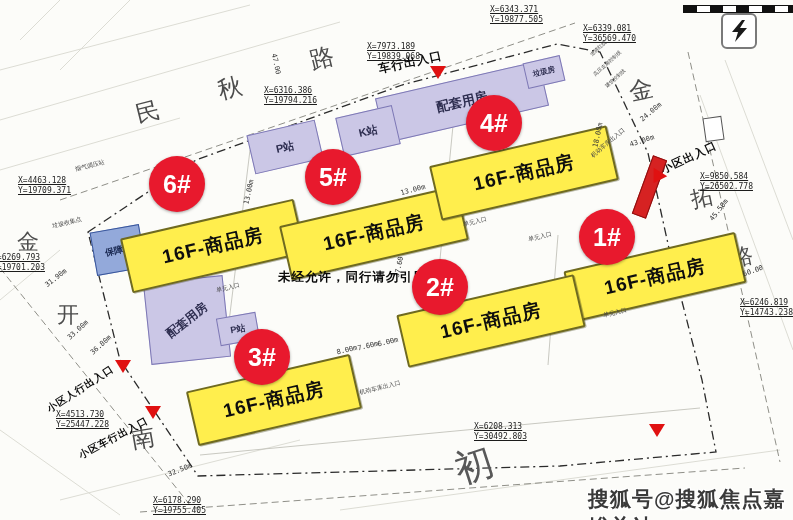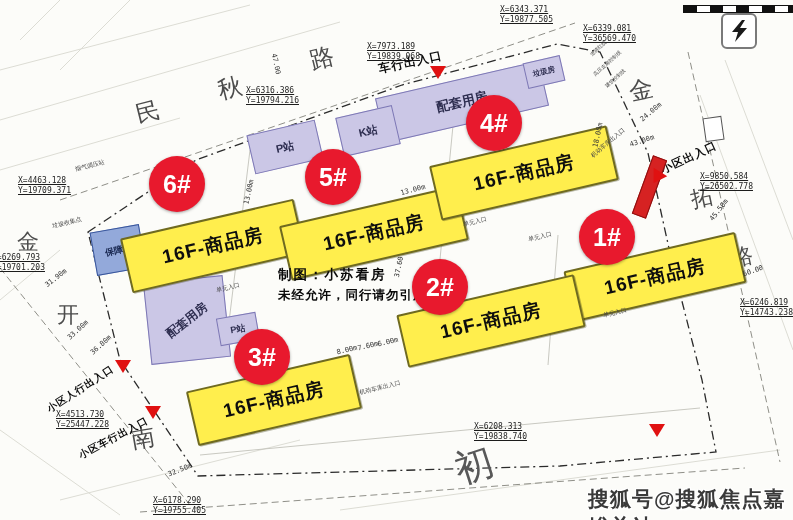--- a/index.html
+++ b/index.html
@@ -152,33 +152,33 @@
   <div class="tri" style="left:649px;top:171px;transform:rotate(32deg);"></div>
   <div class="gate" style="left:642px;top:156px;transform:rotate(20deg);"></div>
 
   <div class="entr" style="left:42px;top:382px;font-size:10px;transform:rotate(-33deg);">小区人行出入口</div>
   <div class="tri" style="left:115px;top:360px;"></div>
 
   <div class="entr" style="left:75px;top:431px;font-size:10px;transform:rotate(-28deg);">小区车行出入口</div>
   <div class="tri" style="left:145px;top:406px;"></div>
   <div class="tri" style="left:649px;top:424px;"></div>
 
-  <div class="coord" style="left:500px;top:5px;">
+  <div class="coord" style="left:490px;top:5px;">
       <span>X=6343.371</span>
       <span>Y=19877.505</span>
     </div>
   <div class="coord" style="left:367px;top:42px;">
       <span>X=7973.189</span>
       <span>Y=19839.068</span>
     </div>
   <div class="coord" style="left:583px;top:24px;">
       <span>X=6339.081</span>
       <span>Y=36569.470</span>
     </div>
-  <div class="coord" style="left:246px;top:86px;">
+  <div class="coord" style="left:264px;top:86px;">
       <span>X=6316.386</span>
       <span>Y=19794.216</span>
     </div>
   <div class="coord" style="left:18px;top:176px;">
       <span>X=4463.128</span>
       <span>Y=19709.371</span>
     </div>
   <div class="coord" style="left:-8px;top:253px;">
       <span>X=6269.793</span>
       <span>Y=19701.203</span>
@@ -186,21 +186,21 @@
   <div class="coord" style="left:700px;top:172px;">
       <span>X=9850.584</span>
       <span>Y=26502.778</span>
     </div>
   <div class="coord" style="left:740px;top:298px;">
       <span>X=6246.819</span>
       <span>Y=14743.238</span>
     </div>
   <div class="coord" style="left:474px;top:422px;">
       <span>X=6208.313</span>
-      <span>Y=19838.740</span>
+      <span>Y=30492.803</span>
     </div>
   <div class="coord" style="left:56px;top:410px;">
       <span>X=4513.730</span>
       <span>Y=25447.228</span>
     </div>
   <div class="coord" style="left:153px;top:496px;">
       <span>X=6178.290</span>
       <span>Y=19755.405</span>
     </div>
 
@@ -227,19 +227,18 @@
   <span class="tiny" style="left:608px;top:143px;transform:translate(-50%,-50%) rotate(-40deg);">机动车库出入口</span>
   <span class="tiny" style="left:475px;top:222px;transform:translate(-50%,-50%) rotate(-14deg);">单元入口</span>
   <span class="tiny" style="left:540px;top:237px;transform:translate(-50%,-50%) rotate(-14deg);">单元入口</span>
   <span class="tiny" style="left:228px;top:288px;transform:translate(-50%,-50%) rotate(-14deg);">单元入口</span>
   <span class="tiny" style="left:615px;top:313px;transform:translate(-50%,-50%) rotate(-14deg);">单元入口</span>
   <span class="tiny" style="left:598px;top:48px;transform:translate(-50%,-50%) rotate(-42deg);font-size:5px;">道路红线</span>
   <span class="tiny" style="left:607px;top:63px;transform:translate(-50%,-50%) rotate(-42deg);font-size:5px;">高压走廊控制线</span>
   <span class="tiny" style="left:615px;top:78px;transform:translate(-50%,-50%) rotate(-42deg);font-size:5px;">建筑控制线</span>
 
   <div class="credit" style="left:278px;top:266px;">
-    <div class="l1">制图：小苏看房</div>
     <div class="l2">未经允许，同行请勿引用</div>
   </div>
 
   <div class="watermark" style="left:588px;top:485px;">搜狐号@搜狐焦点嘉峪关站</div>
 
 </div>
 
 </body></html>

